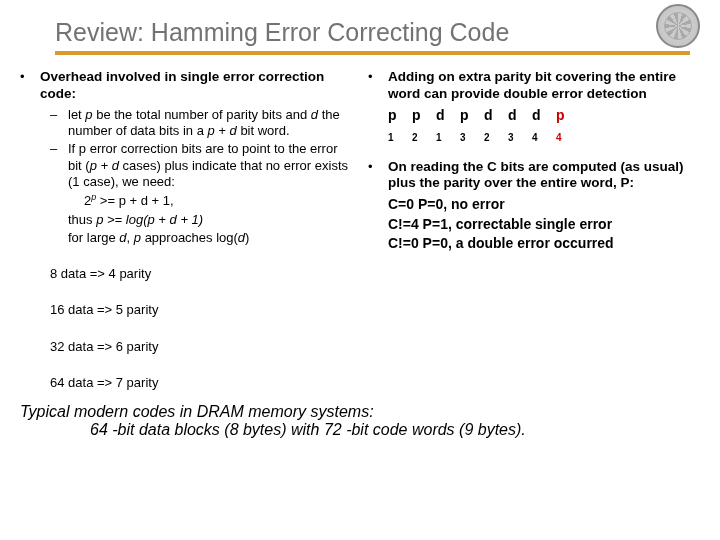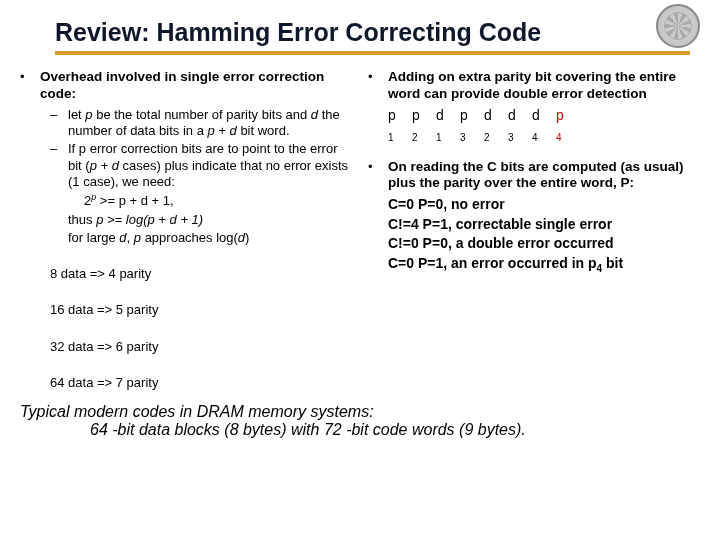--- a/index.html
+++ b/index.html
@@ -31,22 +31,22 @@
     right: 6px;
     bottom: 6px;
     border: 1px solid #aaa;
     border-radius: 50%;
     background: repeating-conic-gradient(#ccc 0deg 20deg, #aaa 20deg 40deg);
   }
   .title-wrap {
     padding: 18px 0 0 55px;
   }
   .title {
-    color: #0f172a;
-    font-weight: bold;
+    color: #737373;
+    font-weight: normal;
     font-size: 25px;
   }
   .underline {
     height: 4px;
     background: #d99a2b;
     margin: 4px 30px 0 55px;
   }
   .content {
     display: flex;
     padding: 14px 20px 0 20px;
@@ -97,21 +97,21 @@
     padding-left: 20px;
     font-size: 14px;
     font-weight: bold;
     margin-top: 4px;
   }
   .num-row span { display: inline-block; width: 24px; }
   .red { color: #c00; }
   .sym-row {
     padding-left: 20px;
     font-size: 14px;
-    font-weight: normal;
+    font-weight: bold;
     margin-top: 2px;
   }
   .sym-row span { display: inline-block; width: 24px; }
   sub { font-size: 10px; }
   sup { font-size: 9px; }
   .cases {
     padding-left: 20px;
     font-size: 14px;
     font-weight: bold;
     margin-top: 2px;
@@ -185,23 +185,20 @@
     </div>
 
     <div class="bullet-row" style="margin-top:14px">
       <div class="bl-mark">•</div>
       <div class="bl-body bold">On reading the C bits are computed (as usual) plus the parity over the entire word, P:</div>
     </div>
 
     <div class="cases" style="">C=0  P=0, no error</div>
     <div class="cases">C!=4 P=1, correctable single error</div>
     <div class="cases">C!=0 P=0, a double error occurred</div>
-    <div class="cases">
-      <span>C=0  P=1, an error occurred in p</span><sub>4</sub><span> bit</span>
-    </div>
   </div>
 
 </div>
 
 <div class="footer">
   <div>Typical modern codes in DRAM memory systems:</div>
   <div class="footer-line2">64 -bit data blocks (8 bytes) with 72 -bit code words (9 bytes).</div>
 </div>
 
 </body></html>

